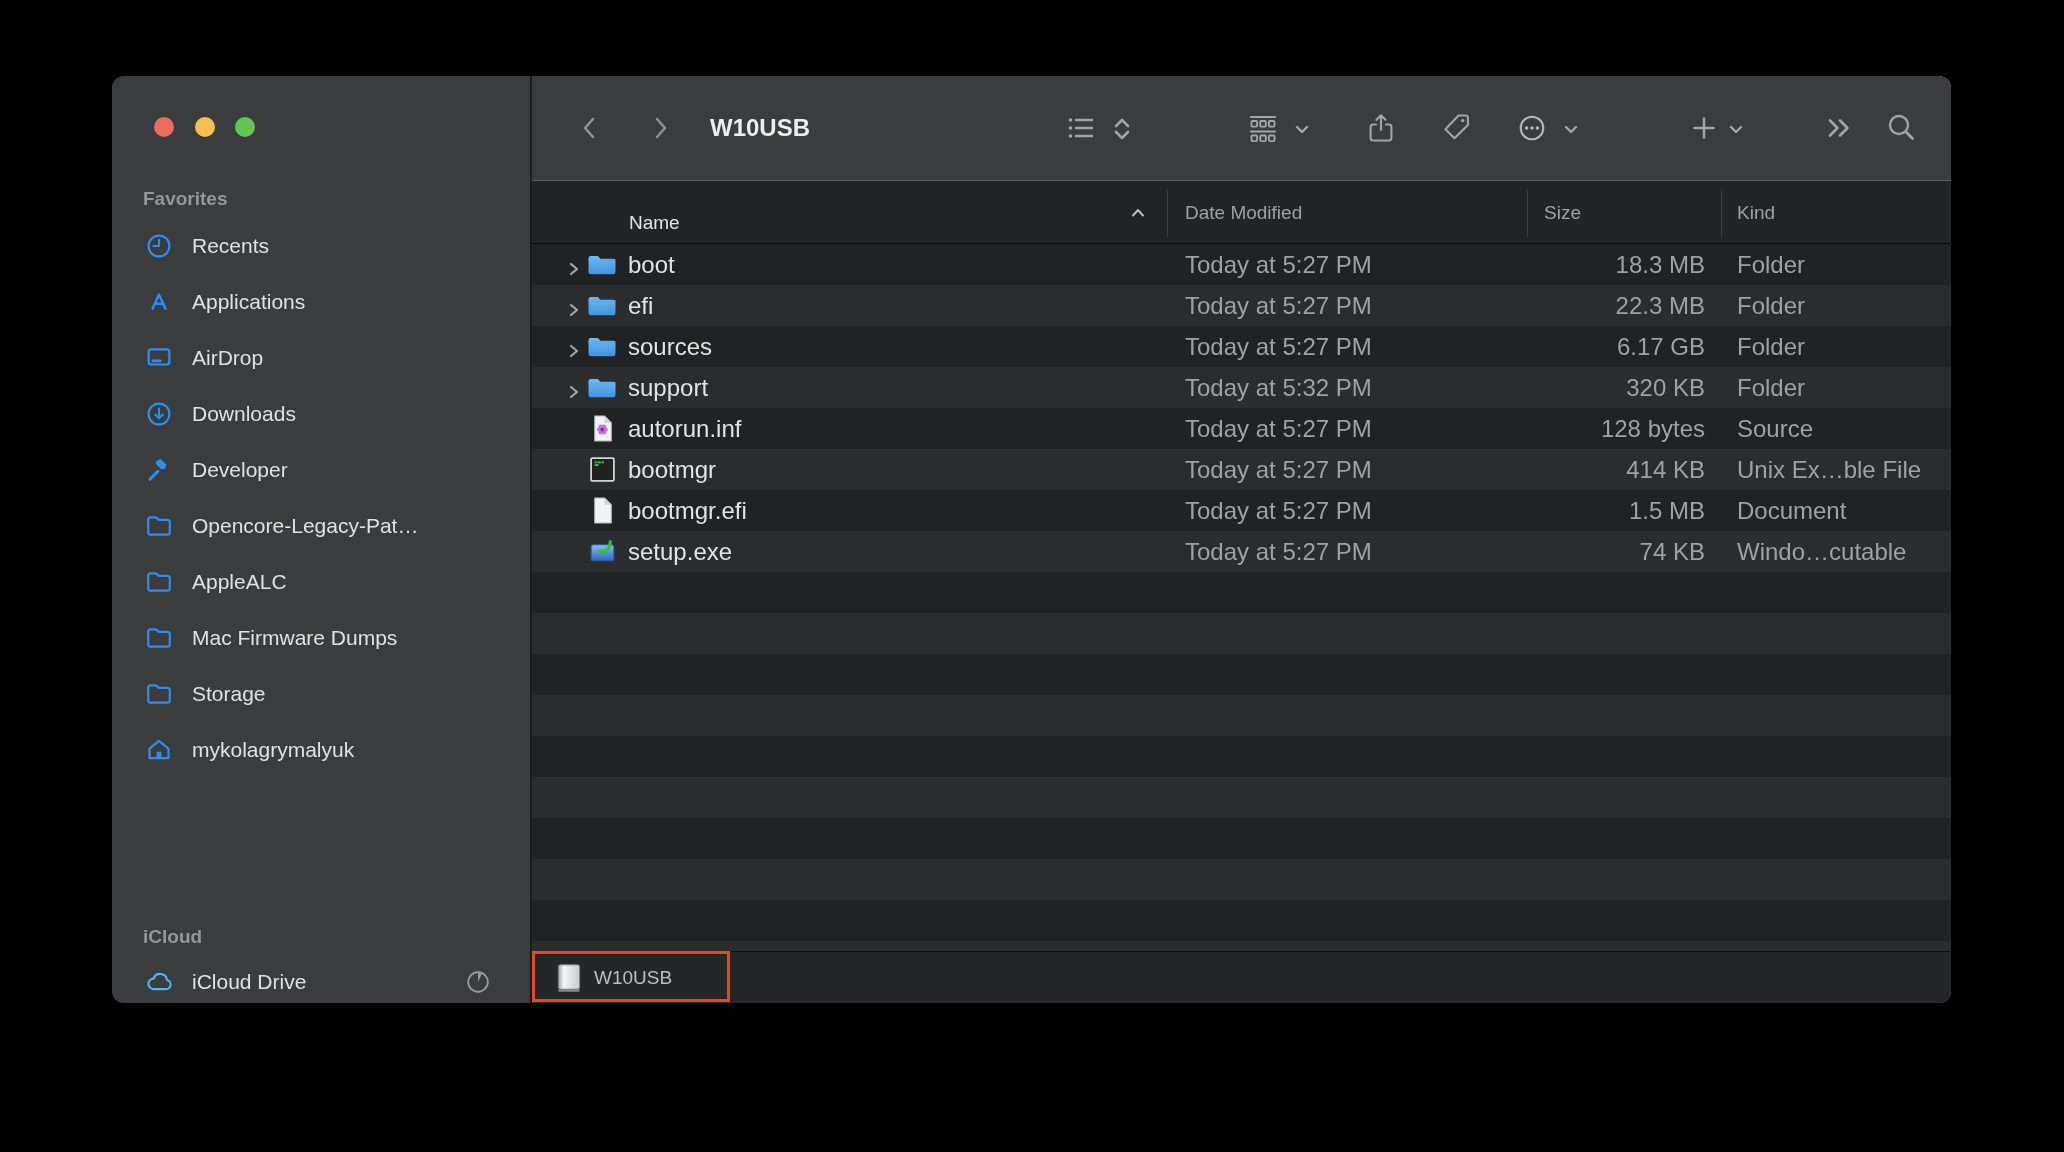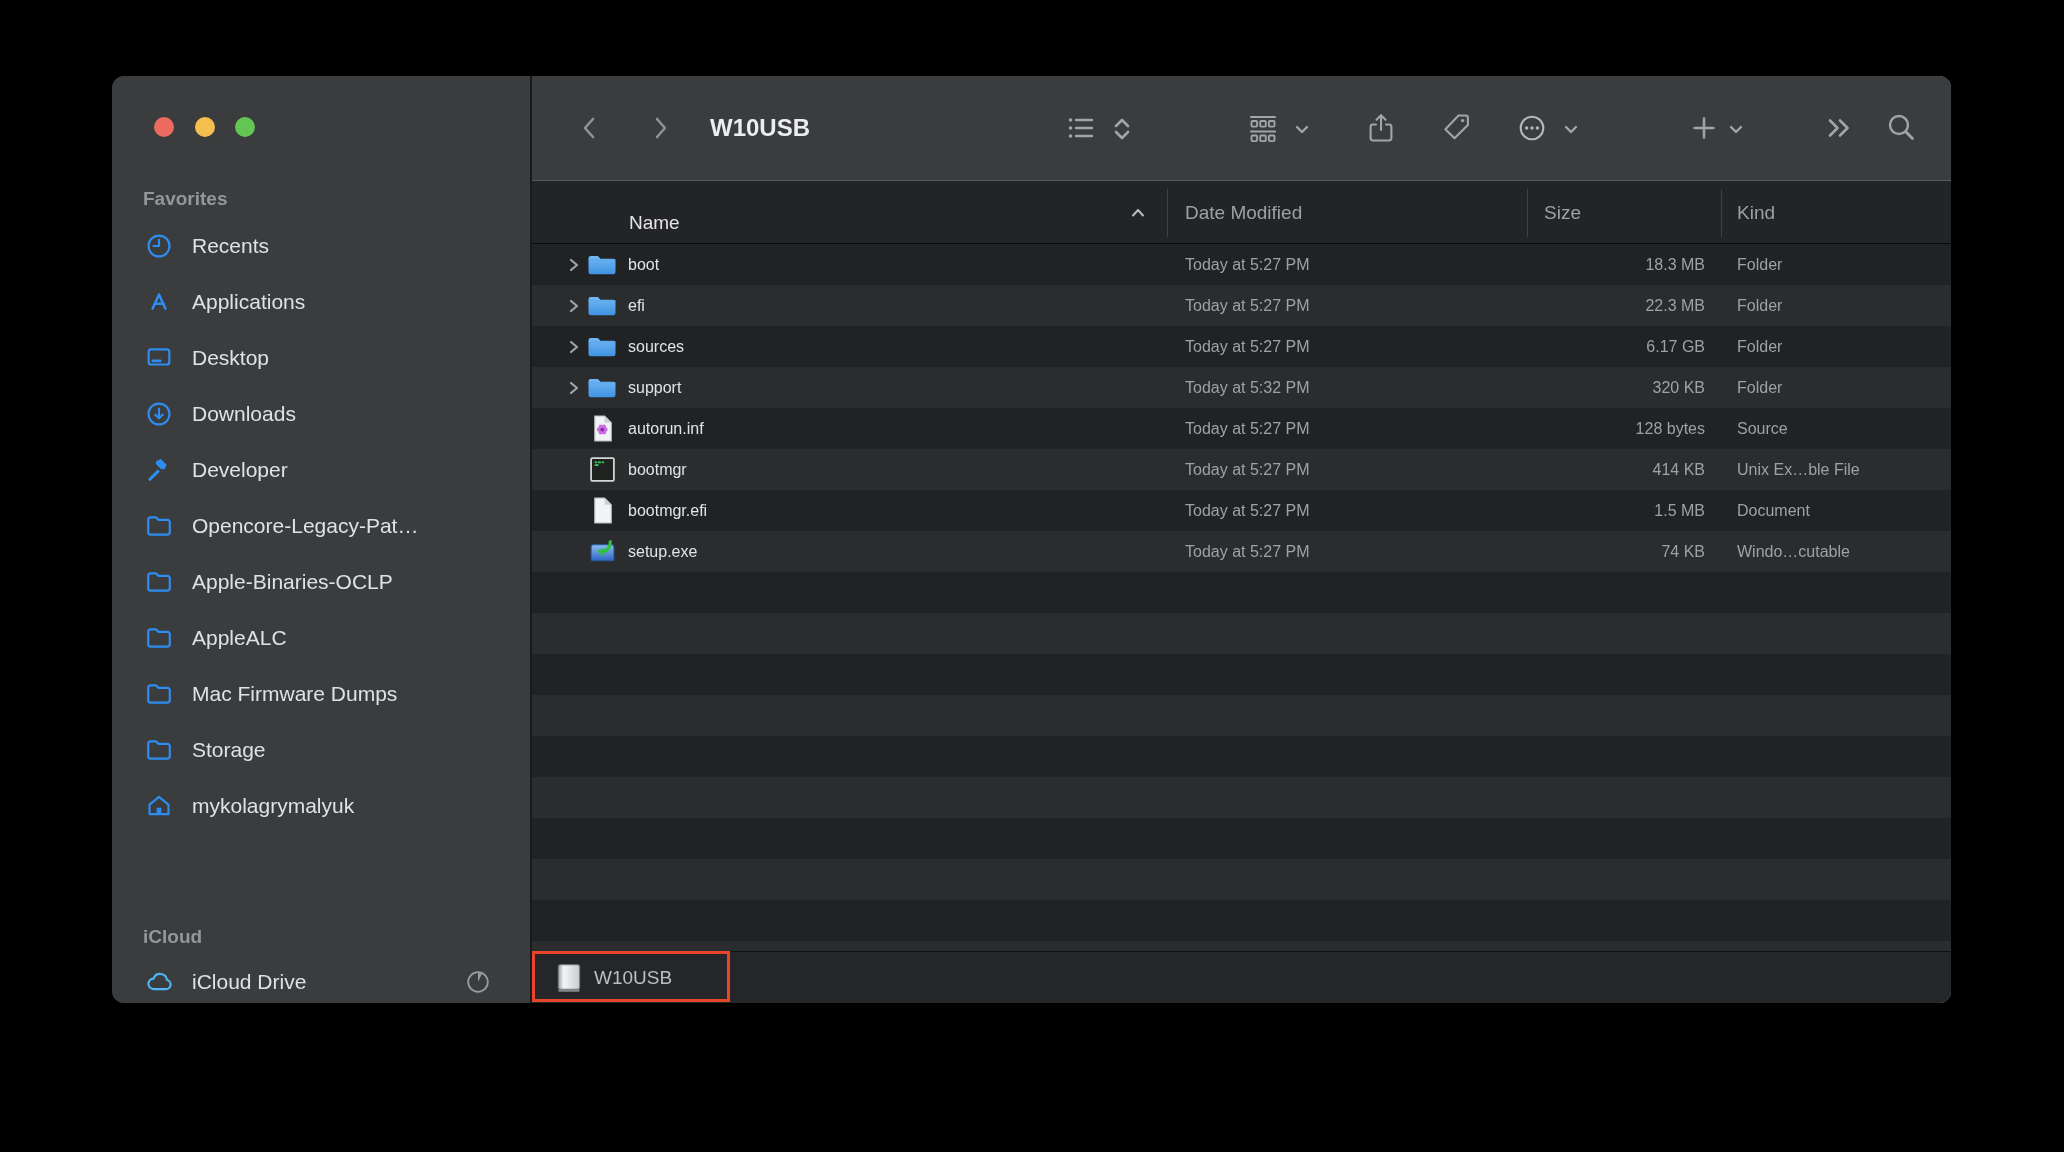--- a/index.html
+++ b/index.html
@@ -46,21 +46,21 @@
   .hdr{position:absolute;top:0;height:64px;line-height:64px;color:#9ea0a3;white-space:nowrap;}
   #hdr-name{left:97px;color:#e4e4e6;margin-top:10px;}
   #hdr-date{left:653px;}
   #hdr-size{left:1012px;}
   #hdr-kind{left:1205px;}
   .hdr-div{position:absolute;top:8px;height:48px;width:1px;background:#3e4042;}
   #hdiv1{left:635px;}#hdiv2{left:995px;}#hdiv3{left:1189px;}
   #sort-chevron{position:absolute;left:597px;top:23px;width:18px;height:18px;}
   
   #file-rows{position:absolute;left:0;right:0;top:168px;}
-  .frow{position:relative;height:41px;font-size:16px;}
+  .frow{position:relative;height:41px;font-size:24px;}
   .frow:nth-child(odd){background:#202224;}
   .frow:nth-child(even){background:#2a2c2e;}
   .disc{position:absolute;left:33px;top:12px;width:18px;height:18px;}
   .f-ico{position:absolute;left:54px;top:50%;transform:translateY(-50%);width:32px;height:30px;
     display:flex;align-items:center;justify-content:center;}
   .f-name{position:absolute;left:96px;height:41px;line-height:41px;color:#e2e3e5;white-space:nowrap;}
   .f-date{position:absolute;left:653px;height:41px;line-height:41px;color:#9fa1a4;}
   .f-size{position:absolute;right:246px;height:41px;line-height:41px;color:#9fa1a4;}
   .f-kind{position:absolute;left:1205px;height:41px;line-height:41px;color:#9fa1a4;white-space:nowrap;}
   #empty-stripes{position:absolute;left:0;right:0;top:496px;bottom:52px;
@@ -104,21 +104,21 @@
           </span>
           <span class="sb-label">Applications</span>
         </div>
         <div class="sb-item">
           <span class="sb-ico">
             <svg width="28" height="28" viewBox="0 0 26 26">
               <rect x="3.4" y="5" width="19.2" height="14" rx="2.4" fill="none" stroke="#2f8df2" stroke-width="2"></rect>
               <rect x="6.2" y="14.4" width="9" height="2.6" rx="0.8" fill="#2f8df2"></rect>
             </svg>
           </span>
-          <span class="sb-label">Desktop</span>
+          <span class="sb-label">AirDrop</span>
         </div>
         <div class="sb-item">
           <span class="sb-ico">
             <svg width="28" height="28" viewBox="0 0 26 26">
               <circle cx="13" cy="13" r="9.7" fill="none" stroke="#2f8df2" stroke-width="2"></circle>
               <g fill="none" stroke="#2f8df2" stroke-width="2" stroke-linecap="round" stroke-linejoin="round">
                 <line x1="13" y1="8" x2="13" y2="16.8"></line>
                 <polyline points="9.6,13.6 13,17 16.4,13.6"></polyline>
               </g>
             </svg>
@@ -134,28 +134,20 @@
           </span>
           <span class="sb-label">Developer</span>
         </div>
         <div class="sb-item">
           <span class="sb-ico">
             <svg width="28" height="28" viewBox="0 0 26 26">
               <path d="M3 7.3 q0-2.3 2.3-2.3 h4.9 l2.3 2.3 h8.2 q2.3 0 2.3 2.3 v9.1 q0 2.3-2.3 2.3 H5.3 Q3 21 3 18.7 Z" fill="none" stroke="#2f8df2" stroke-width="2" stroke-linejoin="round"></path>
             </svg>
           </span>
           <span class="sb-label">Opencore-Legacy-Pat…</span>
-        </div>
-        <div class="sb-item">
-          <span class="sb-ico">
-            <svg width="28" height="28" viewBox="0 0 26 26">
-              <path d="M3 7.3 q0-2.3 2.3-2.3 h4.9 l2.3 2.3 h8.2 q2.3 0 2.3 2.3 v9.1 q0 2.3-2.3 2.3 H5.3 Q3 21 3 18.7 Z" fill="none" stroke="#2f8df2" stroke-width="2" stroke-linejoin="round"></path>
-            </svg>
-          </span>
-          <span class="sb-label">Apple-Binaries-OCLP</span>
         </div>
         <div class="sb-item">
           <span class="sb-ico">
             <svg width="28" height="28" viewBox="0 0 26 26">
               <path d="M3 7.3 q0-2.3 2.3-2.3 h4.9 l2.3 2.3 h8.2 q2.3 0 2.3 2.3 v9.1 q0 2.3-2.3 2.3 H5.3 Q3 21 3 18.7 Z" fill="none" stroke="#2f8df2" stroke-width="2" stroke-linejoin="round"></path>
             </svg>
           </span>
           <span class="sb-label">AppleALC</span>
         </div>
         <div class="sb-item">

